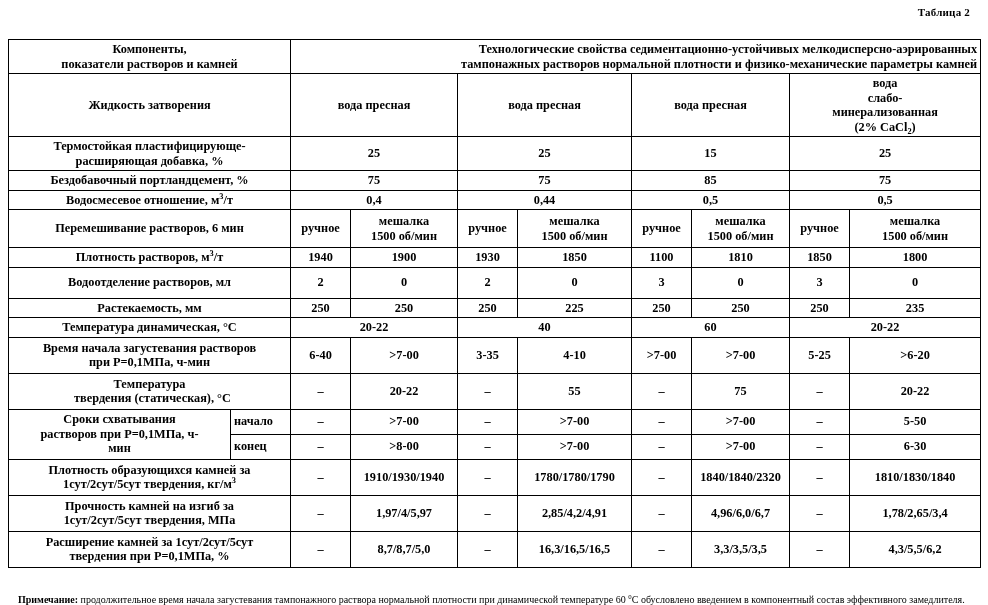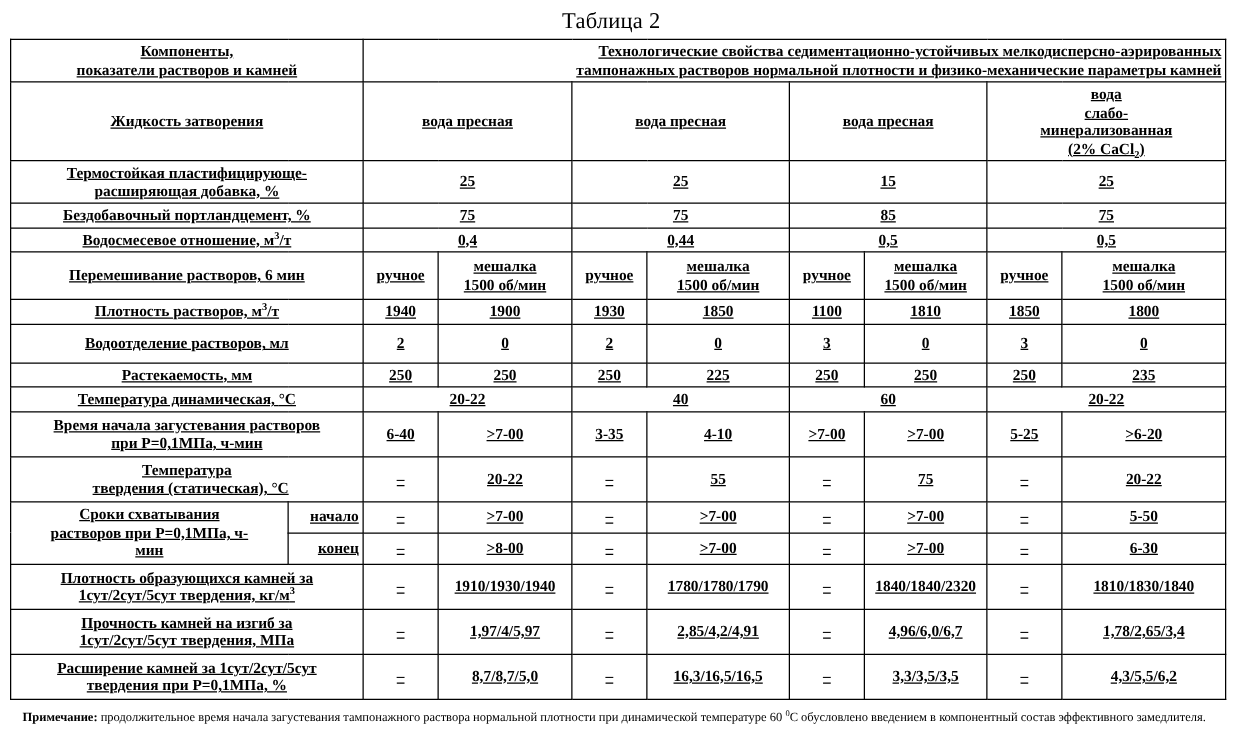--- a/index.html
+++ b/index.html
@@ -15,53 +15,52 @@
     overflow: hidden;
   }
   .page {
     position: relative;
     width: 988px;
     height: 605px;
     box-sizing: border-box;
     padding: 0 8px;
   }
   .table-caption {
-    text-align: center;
-    font-weight: normal;
-    font-size: 18px;
+    text-align: right;
+    font-weight: bold;
+    font-size: 11px;
     padding: 6px 10px 4px 0;
     letter-spacing: 0.2px;
   }
   table.main {
     border-collapse: collapse;
     width: 972px;
-    margin: 0 auto;
+    margin: 17px auto;
     table-layout: fixed;
-    text-decoration: underline;
   }
   table.main td {
     border: 1px solid #000000;
     font-size: 12.3px;
     font-weight: bold;
     padding: 2px 3px;
     vertical-align: middle;
     line-height: 1.18;
   }
   td.lbl {
     text-align: center;
     padding-left: 7px;
   }
   td.lbl-center {
     text-align: center;
   }
   td.val {
     text-align: center;
   }
   td.sub {
-    text-align: right;
+    text-align: left;
     font-size: 12px;
   }
   .hdr-main {
     text-align: right;
     font-size: 12.6px;
     line-height: 1.3;
   }
   .two-line {
     line-height: 1.25;
   }

